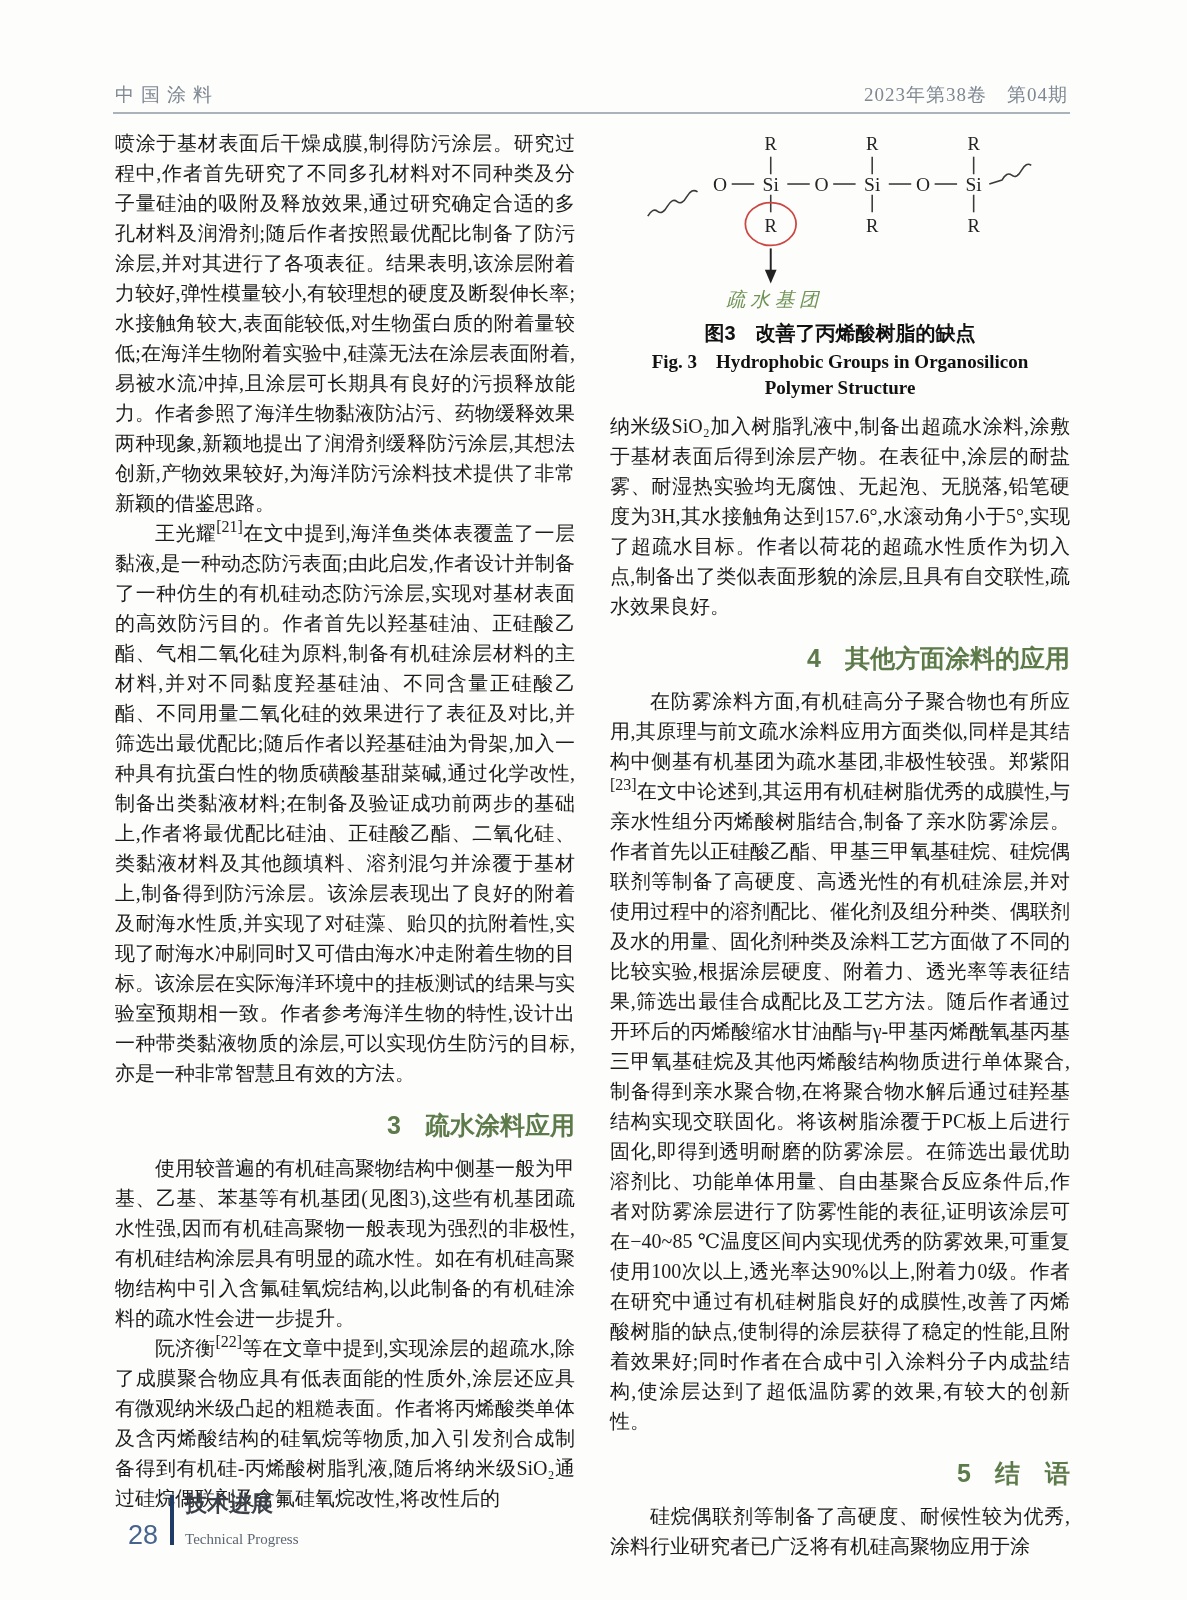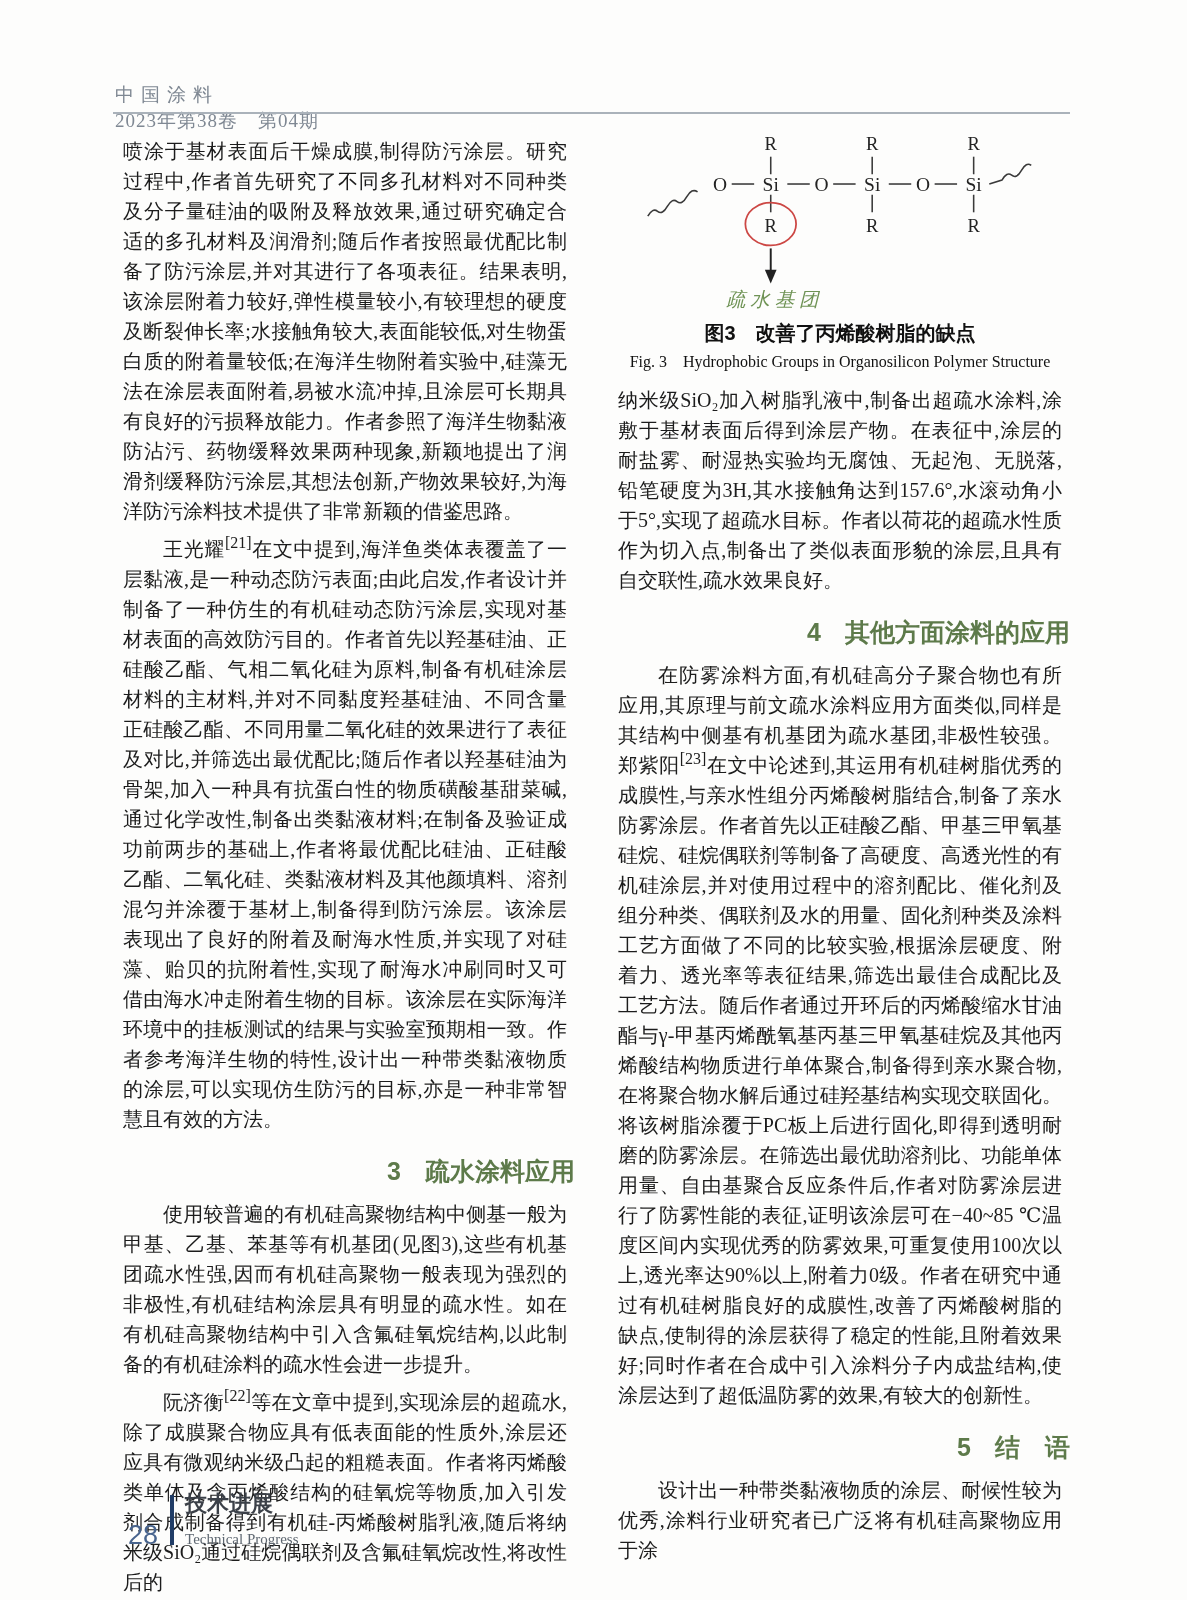--- a/index.html
+++ b/index.html
@@ -8,40 +8,40 @@
     width:1187px;height:1600px;
     background:#fdfdfc;
     margin:0 auto;
     overflow:hidden;
     font-family:"Liberation Serif","DejaVu Serif",serif;
     color:#1c1c1c;
   }
   
   .pg-header{
     position:absolute;top:82px;left:115px;width:953px;
-    display:flex;justify-content:space-between;
-    font-size:19px;color:#7f8893;flex-direction:column;
+    display:flex;justify-content:space-between;align-items:flex-end;
+    font-size:19px;color:#7f8893;
   }
   .journal-name{letter-spacing:7px;}
   .issue-info{letter-spacing:1px;}
   .header-rule{
     position:absolute;top:112px;left:113px;width:957px;height:0;
     border-top:2px solid #aab2ba;
   }
   
   .columns{
     position:absolute;top:128px;left:115px;width:955px;
     display:flex;gap:35px;
   }
   .col{
     width:460px;
     font-size:20px;line-height:30px;
     text-align:justify;text-justify:inter-ideograph;
   }
-  .col p{margin:8px;text-indent:2em;}
+  .col p{margin:0;text-indent:2em;}
   .col p.noindent{text-indent:0;}
   .col sup{font-size:16px;line-height:0;vertical-align:super;}
   h2.sec{
     font-family:"Liberation Sans","DejaVu Sans",sans-serif;
     font-size:25px;font-weight:bold;color:#5d7a4a;
     margin:21px 0 12px 0;line-height:32px;text-align:right;
   }
   h2.sec .secnum{margin-right:24px;}
   
   .figure{margin:6px 0 10px 0;text-align:center;}
@@ -52,21 +52,21 @@
     font:italic 20px "Liberation Serif","DejaVu Serif",serif;
     fill:#6f9355;letter-spacing:5px;
   }
   .fig-caption-cn{
     font-family:"Liberation Sans","DejaVu Sans",sans-serif;
     font-weight:bold;font-size:20px;color:#111;
     margin-top:4px;line-height:28px;
   }
   .fig-caption-en{
     font-family:"Liberation Serif","DejaVu Serif",serif;
-    font-weight:normal;font-size:16px;color:#111;
+    font-weight:bold;font-size:19px;color:#111;
     line-height:26px;padding:0 14px;margin-top:2px;
   }
   
   .pg-footer{
     position:absolute;left:128px;top:1490px;
     display:flex;align-items:center;
   }
   .page-number{
     font-size:27px;color:#48648e;margin-right:12px;
     font-family:Liberation Sans, sans-serif;
@@ -143,21 +143,21 @@
           <text class="hydro-label" x="138" y="176" text-anchor="middle">疏水基团</text>
         </svg>
         <div class="fig-caption-cn">图3　改善了丙烯酸树脂的缺点</div>
         <div class="fig-caption-en">Fig. 3　Hydrophobic Groups in Organosilicon Polymer Structure</div>
       </div>
       <div>
           <p class="noindent">纳米级SiO₂加入树脂乳液中,制备出超疏水涂料,涂敷于基材表面后得到涂层产物。在表征中,涂层的耐盐雾、耐湿热实验均无腐蚀、无起泡、无脱落,铅笔硬度为3H,其水接触角达到157.6°,水滚动角小于5°,实现了超疏水目标。作者以荷花的超疏水性质作为切入点,制备出了类似表面形貌的涂层,且具有自交联性,疏水效果良好。</p>
           <h2 class="sec"><span class="secnum">4</span>其他方面涂料的应用</h2>
           <p>在防雾涂料方面,有机硅高分子聚合物也有所应用,其原理与前文疏水涂料应用方面类似,同样是其结构中侧基有机基团为疏水基团,非极性较强。郑紫阳<sup>[23]</sup>在文中论述到,其运用有机硅树脂优秀的成膜性,与亲水性组分丙烯酸树脂结合,制备了亲水防雾涂层。作者首先以正硅酸乙酯、甲基三甲氧基硅烷、硅烷偶联剂等制备了高硬度、高透光性的有机硅涂层,并对使用过程中的溶剂配比、催化剂及组分种类、偶联剂及水的用量、固化剂种类及涂料工艺方面做了不同的比较实验,根据涂层硬度、附着力、透光率等表征结果,筛选出最佳合成配比及工艺方法。随后作者通过开环后的丙烯酸缩水甘油酯与γ-甲基丙烯酰氧基丙基三甲氧基硅烷及其他丙烯酸结构物质进行单体聚合,制备得到亲水聚合物,在将聚合物水解后通过硅羟基结构实现交联固化。将该树脂涂覆于PC板上后进行固化,即得到透明耐磨的防雾涂层。在筛选出最优助溶剂比、功能单体用量、自由基聚合反应条件后,作者对防雾涂层进行了防雾性能的表征,证明该涂层可在−40~85 ℃温度区间内实现优秀的防雾效果,可重复使用100次以上,透光率达90%以上,附着力0级。作者在研究中通过有机硅树脂良好的成膜性,改善了丙烯酸树脂的缺点,使制得的涂层获得了稳定的性能,且附着效果好;同时作者在合成中引入涂料分子内成盐结构,使涂层达到了超低温防雾的效果,有较大的创新性。</p>
           <h2 class="sec"><span class="secnum">5</span>结　语</h2>
-          <p>设计出一种带类黏液物质的涂层、耐候性较为优秀,涂料行业研究者已广泛将有机硅高聚物应用于涂</p>
+          <p>硅烷偶联剂等制备了高硬度、耐候性较为优秀,涂料行业研究者已广泛将有机硅高聚物应用于涂</p>
         </div>
     </div>
 
   </div>
 
   <div class="pg-footer">
     <span class="page-number">28</span>
     <span class="footer-bar"></span>
     <span class="footer-col">
       <span class="footer-section-cn">技术进展</span>

